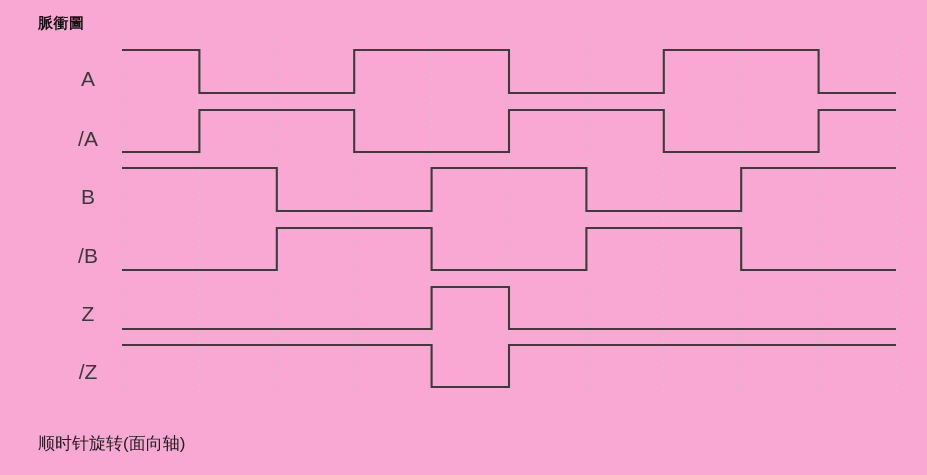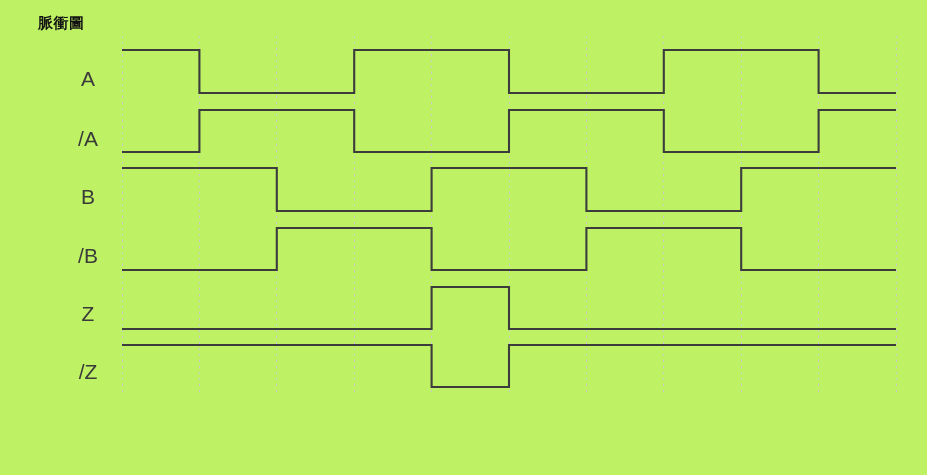--- a/index.html
+++ b/index.html
@@ -10,21 +10,21 @@
   body {
     width: 927px;
     height: 475px;
     font-family: "Liberation Sans", "DejaVu Sans", sans-serif;
     position: relative;
     overflow: hidden;
   }
   #root {
     position: absolute;
     inset: 0;
-    background: #bef264;
+    background: #f9a8d4;
   }
   .title {
     position: absolute;
     left: 38px;
     top: 14px;
     font-size: 15px;
     font-weight: bold;
     color: #111111;
     letter-spacing: 0.5px;
     white-space: nowrap;
@@ -110,14 +110,15 @@
     <g id="wave-group">
         <path d="M 122 50 L 199.4 50 L 199.4 93 L 354.2 93 L 354.2 50 L 509 50 L 509 93 L 663.8 93 L 663.8 50 L 818.6 50 L 818.6 93 L 896 93" class="wave"></path>
         <path d="M 122 152 L 199.4 152 L 199.4 110 L 354.2 110 L 354.2 152 L 509 152 L 509 110 L 663.8 110 L 663.8 152 L 818.6 152 L 818.6 110 L 896 110" class="wave"></path>
         <path d="M 122 168 L 276.8 168 L 276.8 211 L 431.6 211 L 431.6 168 L 586.4 168 L 586.4 211 L 741.2 211 L 741.2 168 L 896 168" class="wave"></path>
         <path d="M 122 270 L 276.8 270 L 276.8 228 L 431.6 228 L 431.6 270 L 586.4 270 L 586.4 228 L 741.2 228 L 741.2 270 L 896 270" class="wave"></path>
         <path d="M 122 329 L 431.6 329 L 431.6 287 L 509 287 L 509 329 L 896 329" class="wave"></path>
         <path d="M 122 345 L 431.6 345 L 431.6 387 L 509 387 L 509 345 L 896 345" class="wave"></path>
       </g>
   </svg>
 
+  <div class="caption">顺时针旋转(面向轴)</div>
 
 </div>
 
 </body></html>

